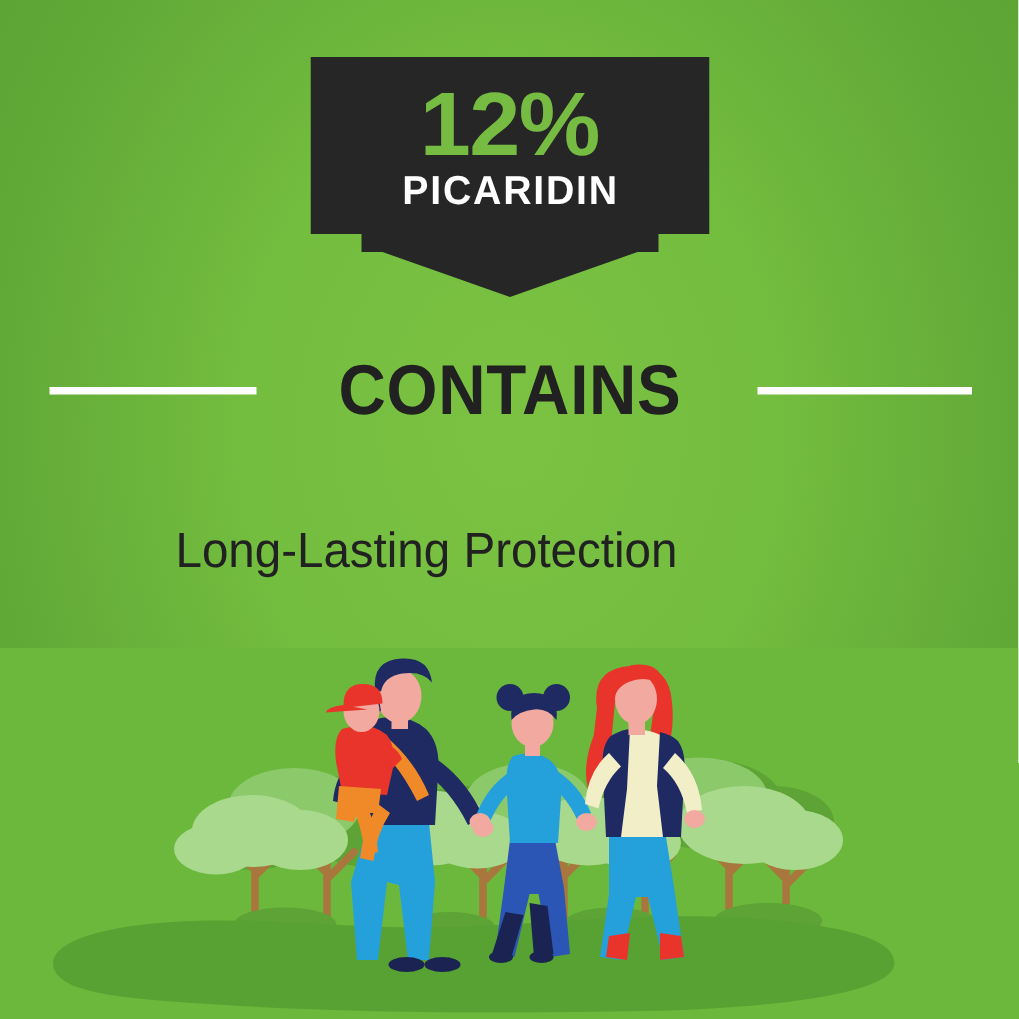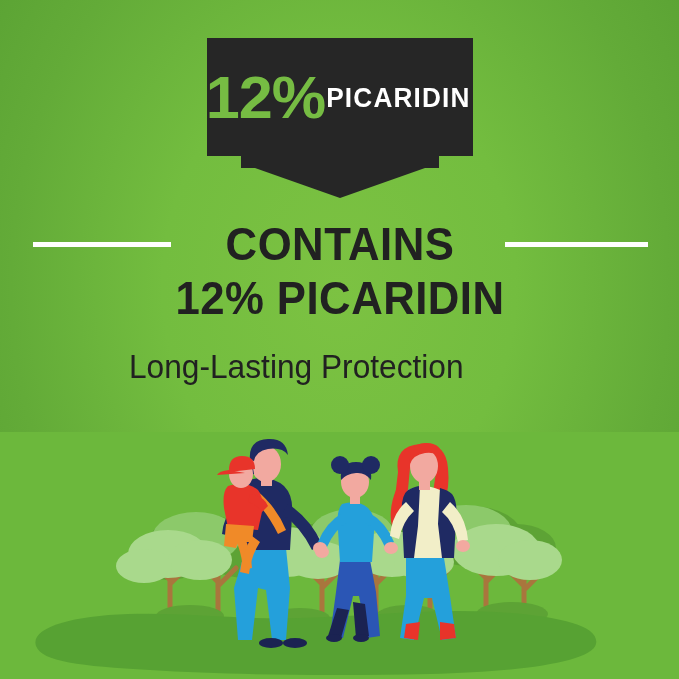--- a/index.html
+++ b/index.html
@@ -26,20 +26,21 @@
     height: 160px;
   }
   #badge svg { display: block; }
   .badge-text-wrap {
     position: absolute;
     left: 0;
     top: 0;
     width: 266px;
     height: 118px;
     display: flex;
+    flex-direction: column;
     align-items: center;
     justify-content: center;
     pointer-events: none;
   }
   #badge-percent {
     font-family: "Liberation Sans Narrow", "Liberation Sans", sans-serif;
     font-size: 60px;
     font-weight: bold;
     line-height: 0.95;
     letter-spacing: -1px;
@@ -54,21 +55,21 @@
     letter-spacing: 1.2px;
     color: #ffffff;
     margin-top: 3px;
     transform: scaleX(0.97);
   }
 
   
   #headline-block {
     position: absolute;
     left: 0;
-    top: 218px;
+    top: 234px;
     width: 679px;
     text-align: center;
     text-decoration: underline;
   }
   .rule-row {
     position: relative;
     height: 52px;
   }
   .headline-line1 {
     font-family: "Liberation Sans Narrow", "Liberation Sans", sans-serif;
@@ -96,21 +97,21 @@
     top: 24px;
     height: 5px;
     background: #ffffff;
   }
   .rule.left  { left: 33px;  width: 138px; }
   .rule.right { left: 505px; width: 143px; }
 
   
   #subtitle-block {
     position: absolute;
-    left: 12px;
+    left: 0;
     top: 345px;
     width: 569px;
     text-align: center;
   }
   .subtitle-line {
     font-family: "Liberation Sans Narrow", "Liberation Sans", sans-serif;
     font-size: 33px;
     font-weight: normal;
     color: #212121;
     line-height: 43px;
@@ -141,23 +142,20 @@
       <div id="badge-percent">12%</div>
       <div id="badge-name">PICARIDIN</div>
     </div>
   </div>
 
   <div id="headline-block">
     <div class="rule-row">
       <span class="rule left"></span>
       <span class="headline-line1">CONTAINS</span>
       <span class="rule right"></span>
-    </div>
-    <div>
-      <span class="headline-line2">12% PICARIDIN</span>
     </div>
   </div>
 
   <div id="subtitle-block">
     <div>
       <span class="subtitle-line">Long-Lasting Protection</span>
     </div>
   </div>
 
   <div id="illustration">

